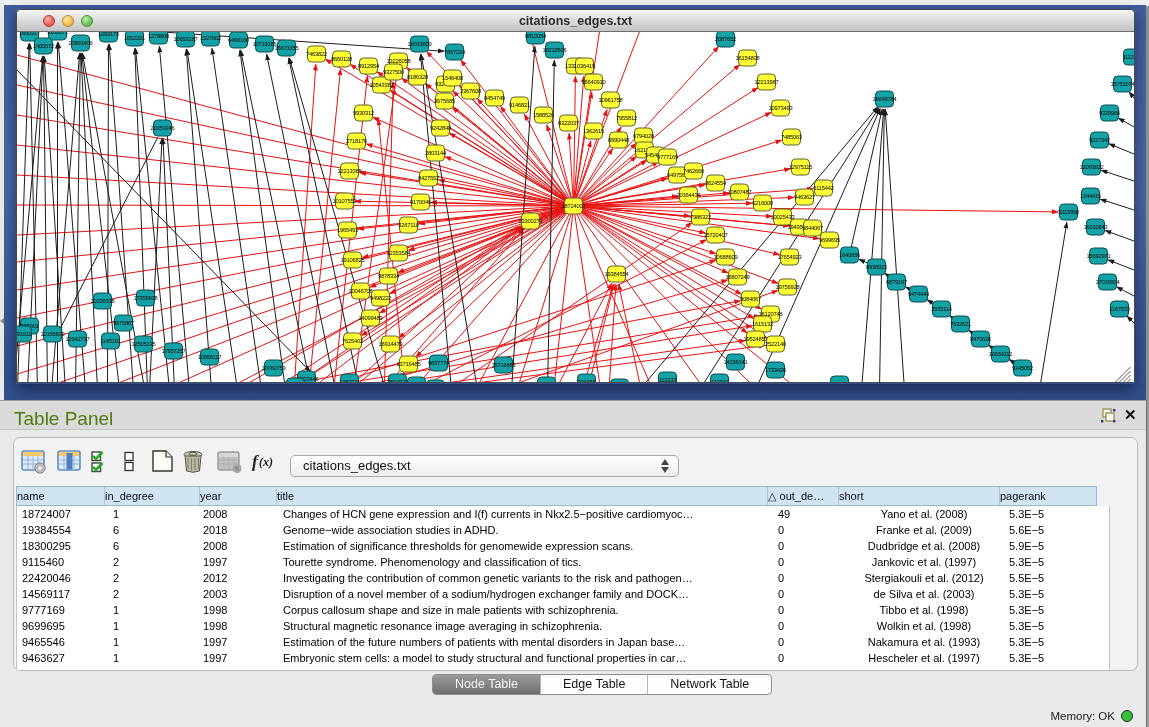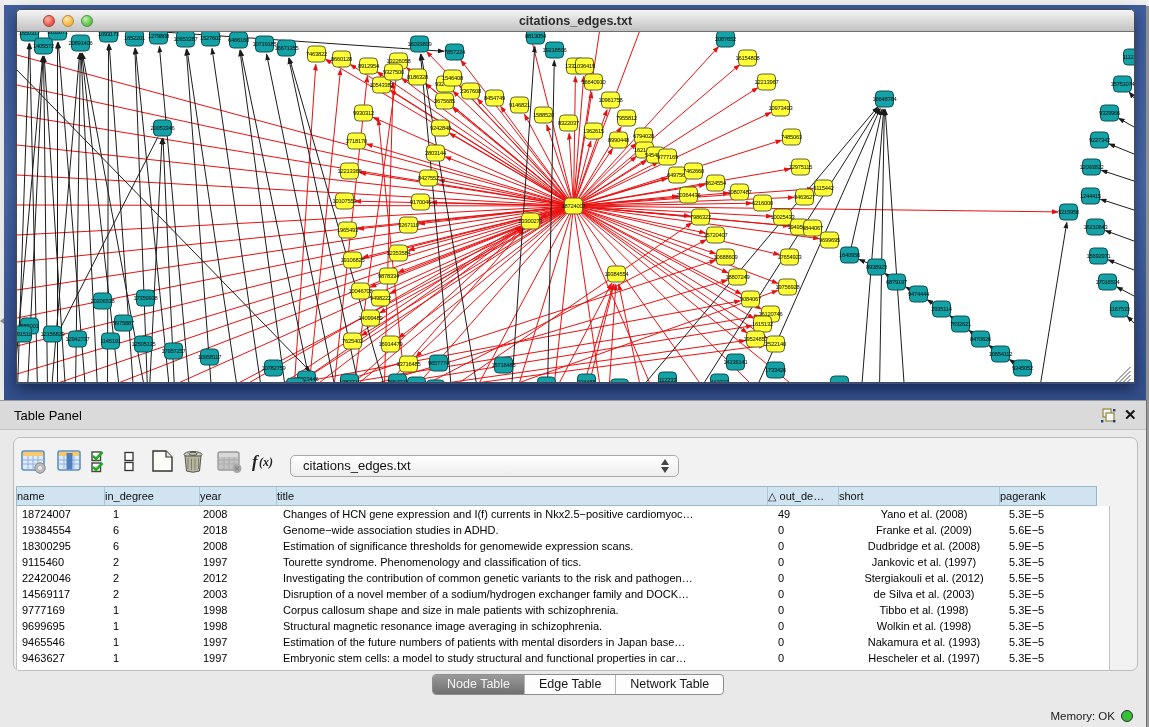--- a/index.html
+++ b/index.html
@@ -9,38 +9,38 @@
 #desk .rstrip{position:absolute;left:1146px;top:0;width:3px;height:400px;background:#8f8f8f}
 #desk .rstrip2{position:absolute;left:1146px;top:0;width:3px;height:6px;background:#f0f0f0}
 #wshadow{position:absolute;left:16px;top:9px;width:1119px;height:375px;box-shadow:0 6px 14px rgba(0,10,40,.55)}
 #win{position:absolute;left:16px;top:9px;width:1119px;height:374px;border-radius:5px 5px 0 0;border:1px solid #4a4a4a;background:#fff}
 #tbar{position:absolute;left:0;top:0;width:100%;height:22px;border-radius:4px 4px 0 0;background:linear-gradient(180deg,#f5f5f5,#d9d9d9 55%,#c2c2c2);border-bottom:1px solid #6e6e6e}
 #tbar .t{position:absolute;width:100%;text-align:center;top:3.5px;font-size:12.5px;font-weight:bold;color:#2d2d2d}
 .tl{position:absolute;top:5px;width:12px;height:12px;border-radius:50%}
 #win .cv{position:absolute;left:0px;top:22px;width:1117px;height:350px;background:#fff;overflow:hidden}
 #panel{position:absolute;left:0;top:400px;width:1149px;height:327px;background:#e9e9e9}
 #pbar{position:absolute;left:0;top:0;width:1149px;height:30px;background:#dadada;border-top:1px solid #97979f;border-bottom:1px solid #c2c2c2}
-#pbar .t{position:absolute;left:14px;top:7px;font-size:13px;color:#000000}
+#pbar .t{position:absolute;left:14px;top:7px;font-size:19px;color:#4d7c0f}
 #pbar .x{position:absolute;left:1124px;top:5px;font-size:15px;font-weight:bold;color:#111}
 #inset{position:absolute;left:13px;top:37px;width:1125px;height:234px;background:#f2f2f2;border:1px solid #bcbcbc;border-radius:7px}
 #combo{position:absolute;left:276px;top:17px;width:389px;height:22px;background:linear-gradient(180deg,#ffffff,#ededed);border:1px solid #a9a9a9;border-radius:5px;font-size:13px;color:#111;line-height:20px;padding-left:12px}
 #combo .ar{position:absolute;right:8px;top:2px;width:9px;height:16px}
 #combo .ar i{position:absolute;left:0;width:0;height:0;border-left:4.5px solid transparent;border-right:4.5px solid transparent}
 #combo .ar .up{top:1px;border-bottom:6px solid #444}
 #combo .ar .dn{bottom:1px;border-top:6px solid #444}
 #thead{position:absolute;left:2px;top:48px;width:1081px;height:20px;background:#cfe3f1;border:1px solid #9db7ca;display:flex;font-size:11px;color:#101010}
 #thead span{display:block;text-align:left;border-right:1px solid #aec6d8;line-height:18px;height:18px}
 #tbody{position:absolute;left:2px;top:68px;width:1094px;height:164px;background:#fff;font-size:11px;color:#000;border-left:1px solid #c3c3c3;border-right:1px solid #c3c3c3}
 .tr{display:flex;height:16px;line-height:16px;white-space:nowrap}
 .tr span{display:block;overflow:hidden}
 .c0{width:89px;padding-left:5px}.c1{width:95px;padding-left:7px}.c2{width:78px;padding-left:2px}
 .c3{width:492px;padding-left:4px}.c4{width:72px;padding-left:7px}.c5{width:162px;text-align:center}
 .c6{width:92px;padding-left:4px}
 #tabs{position:absolute;left:432px;top:274px;height:21px;display:flex;border:1px solid #8e8e8e;border-radius:4px;overflow:hidden;font-size:12.5px;background:#fdfdfd}
-#tabs div{padding:0 14px;line-height:19px;color:#151515}
+#tabs div{padding:0 22px;line-height:19px;color:#151515}
 #tabs .sel{background:linear-gradient(180deg,#9a9a9a,#6f6f6f);color:#f5f5f5}
 #tabs .sep{width:1px;padding:0;background:#b5b5b5}
 #mem{position:absolute;right:34px;top:310px;font-size:11.5px;color:#1a1a1a}
 #memdot{position:absolute;left:1121px;top:310px;width:12px;height:12px;border-radius:50%;background:#35c135;border:1px solid #2b2b2b}
 #panel .rl{position:absolute;left:1146px;top:0;width:3px;height:327px;background:#9a9a9a;border-left:1px solid #6f6f6f}
 #wedge{position:absolute;left:0px;top:318px;width:0;height:0;border-top:3px solid transparent;border-bottom:3px solid transparent;border-right:4px solid #8a8a8a}
 </style></head>
 <body>
 <div id="app">
  <div id="desk">

